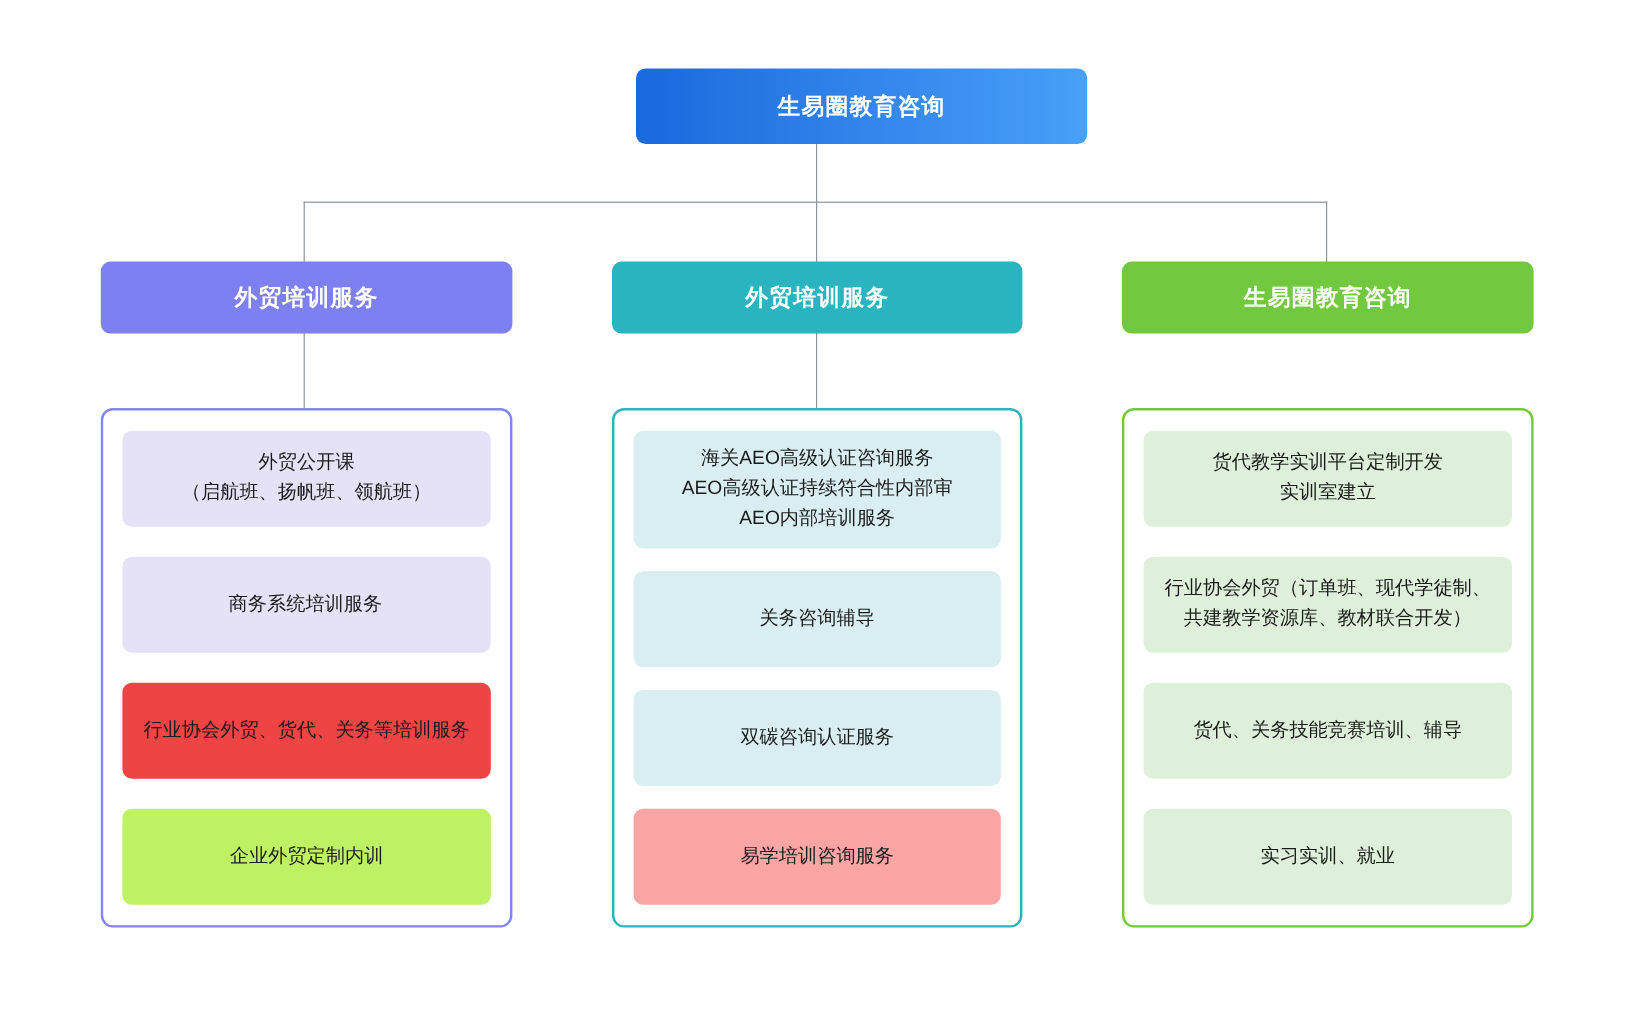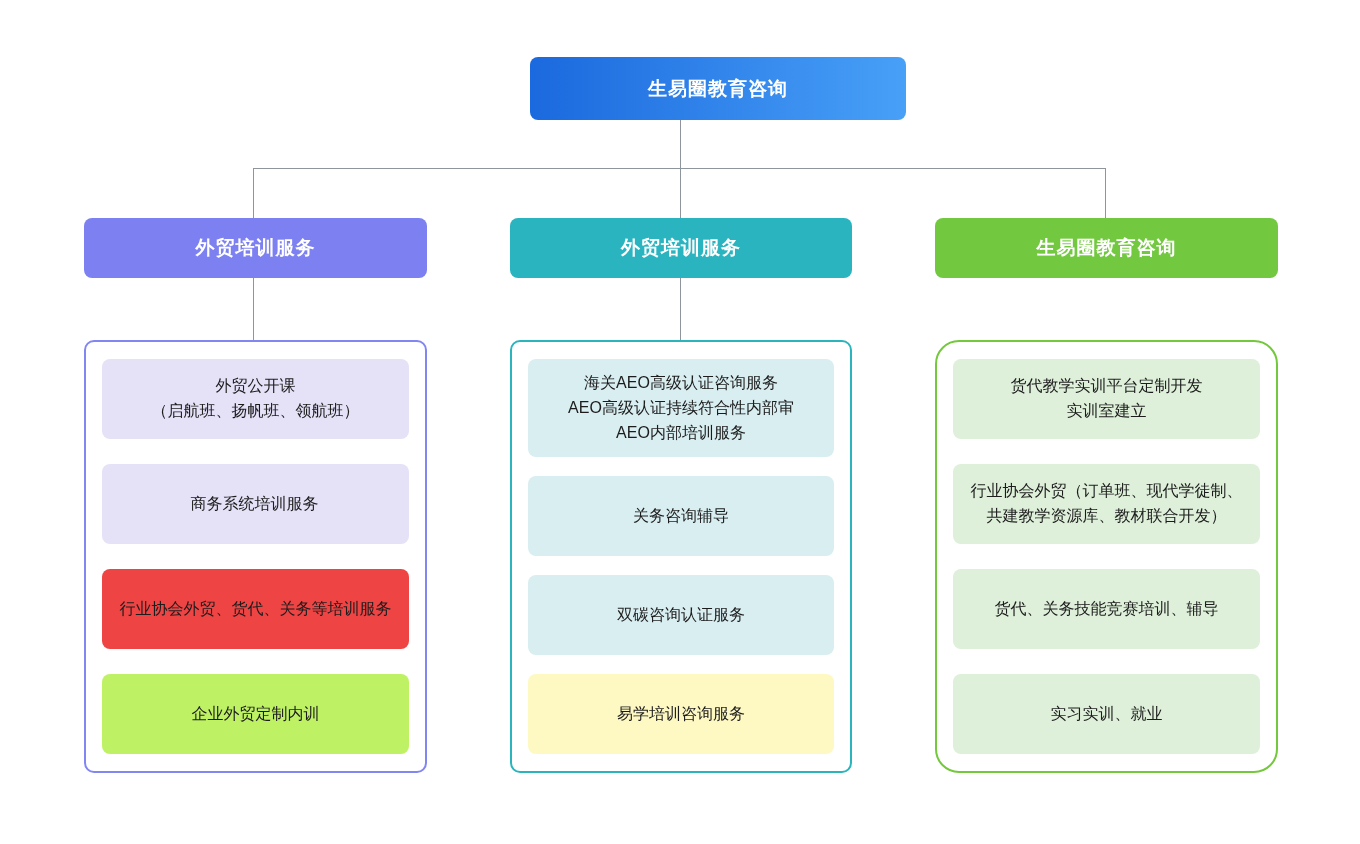--- a/index.html
+++ b/index.html
@@ -112,29 +112,29 @@
           <div class="item-line">海关AEO高级认证咨询服务</div>
           <div class="item-line">AEO高级认证持续符合性内部审</div>
           <div class="item-line">AEO内部培训服务</div>
         </div>
         <div class="org-item" style="background: rgb(217, 238, 241);">
           <div class="item-line">关务咨询辅导</div>
         </div>
         <div class="org-item" style="background: rgb(217, 238, 241);">
           <div class="item-line">双碳咨询认证服务</div>
         </div>
-        <div class="org-item" style="background: #fef9c3;">
+        <div class="org-item" style="background: #fca5a5;">
           <div class="item-line">易学培训咨询服务</div>
         </div>
       </div>
   </div>
 
   <div id="branch-2">
     <div class="branch-header" style="background: rgb(114, 200, 63);">生易圈教育咨询</div>
-    <div class="branch-container" style="border-color: rgb(116, 200, 60); border-radius: 24px;">
+    <div class="branch-container" style="border-color: rgb(116, 200, 60);">
         <div class="org-item" style="background: rgb(222, 240, 218);">
           <div class="item-line">货代教学实训平台定制开发</div>
           <div class="item-line">实训室建立</div>
         </div>
         <div class="org-item" style="background: rgb(222, 240, 218);">
           <div class="item-line">行业协会外贸（订单班、现代学徒制、共建教学资源库、教材联合开发）</div>
         </div>
         <div class="org-item" style="background: rgb(222, 240, 218);">
           <div class="item-line">货代、关务技能竞赛培训、辅导</div>
         </div>

